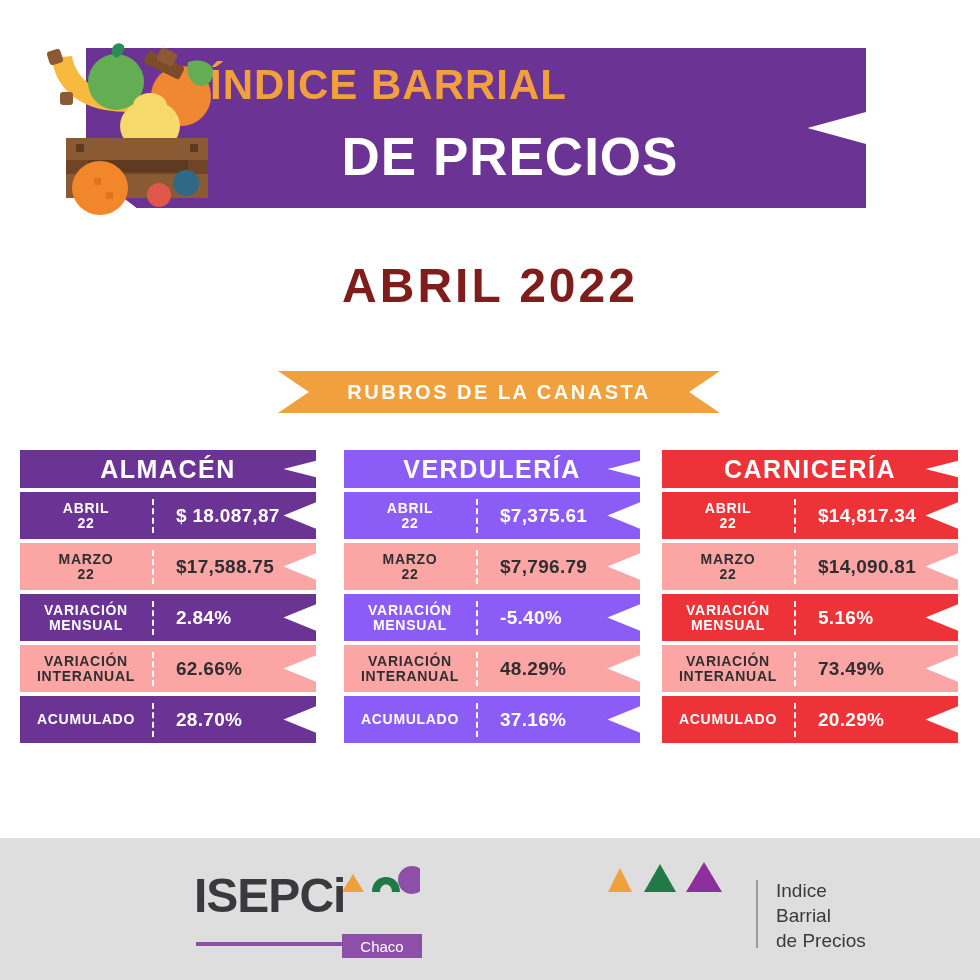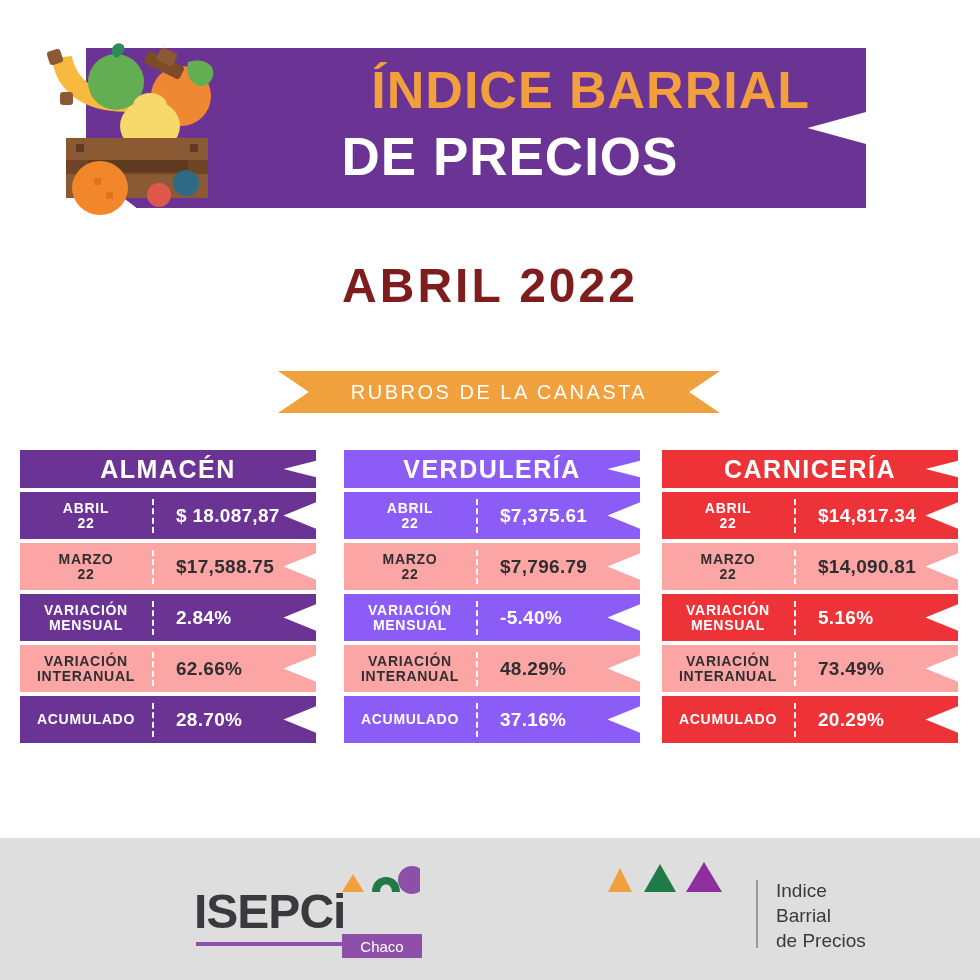--- a/index.html
+++ b/index.html
@@ -15,22 +15,22 @@
   
   .hdr-wrap{position:absolute;left:0;top:0;width:980px;height:230px;}
   .hdr-banner{
     position:absolute;left:86px;top:48px;width:780px;height:160px;
     background:#6B3394;
     -webkit-clip-path:polygon(0 0,100% 0,100% 40%,92.5% 50%,100% 60%,100% 100%,6.5% 100%,0 76%);
     clip-path:polygon(0 0,100% 0,100% 40%,92.5% 50%,100% 60%,100% 100%,6.5% 100%,0 76%);
   }
   .hdr-title1{
     position:absolute;left:210px;top:64px;width:600px;
-    color:#F2A03D;font-size:52px;font-weight:bold;letter-spacing:1px;
-    text-align:right;line-height:1;font-family:"Liberation Sans", sans-serif;
+    color:#F2A03D;font-size:42px;font-weight:bold;letter-spacing:1px;
+    text-align:left;line-height:1;font-family:"Liberation Sans", sans-serif;
   }
   .hdr-title2{
     position:absolute;left:210px;top:130px;width:600px;
     color:#ffffff;font-size:53px;font-weight:bold;letter-spacing:1px;
     text-align:center;line-height:1;font-family:"Liberation Sans", sans-serif;
   }
 
   
   .cart{position:absolute;left:38px;top:40px;width:185px;height:175px;}
 
@@ -43,21 +43,21 @@
   
   .ribbon{
     position:absolute;left:278px;top:371px;width:442px;height:42px;
     background:#F0A03C;
     -webkit-clip-path:polygon(0 0,100% 0,100% 0,93% 50%,100% 100%,100% 100%,0 100%,7% 50%);
     clip-path:polygon(0 0,100% 0,100% 0,93% 50%,100% 100%,100% 100%,0 100%,7% 50%);
   }
   .ribbon-text{
     position:absolute;left:278px;top:371px;width:442px;height:42px;
     display:flex;align-items:center;justify-content:center;
-    color:#ffffff;font-size:20px;font-weight:normal;letter-spacing:2.5px;
+    color:#ffffff;font-size:20px;font-weight:bold;letter-spacing:2.5px;
   }
 
   
   .cols{position:absolute;left:0;top:450px;width:980px;height:320px;}
   .col{position:absolute;top:0;width:296px;}
   .col-0{left:20px;}
   .col-1{left:344px;}
   .col-2{left:662px;}
 
   .col-head{
@@ -90,21 +90,21 @@
   .tint-red{background:#ED3338;color:#ffffff;}
   .tint-beige{background:#fca5a5;color:#2F2F31;}
   .tint-beige .divider{border-left-color:#ffffff;}
 
   
   .footer{
     position:absolute;left:0;top:838px;width:980px;height:142px;background:#DEDEDE;
   }
   .isepci{position:absolute;left:190px;top:20px;width:230px;height:108px;}
   .isepci-word{
-    position:absolute;left:4px;top:26px;
+    position:absolute;left:4px;top:10px;
     font-size:48px;font-weight:bold;color:#3A3A3C;letter-spacing:-1px;
   }
   .isepci-rule{position:absolute;left:6px;top:84px;width:150px;height:4px;background:#8E4FA8;}
   .isepci-chaco{
     position:absolute;left:152px;top:76px;width:80px;height:24px;background:#8E4FA8;
     color:#ffffff;font-size:15px;display:flex;align-items:center;justify-content:center;
   }
 
   .ibp{position:absolute;left:578px;top:18px;width:300px;height:110px;}
   .ibp-word{

